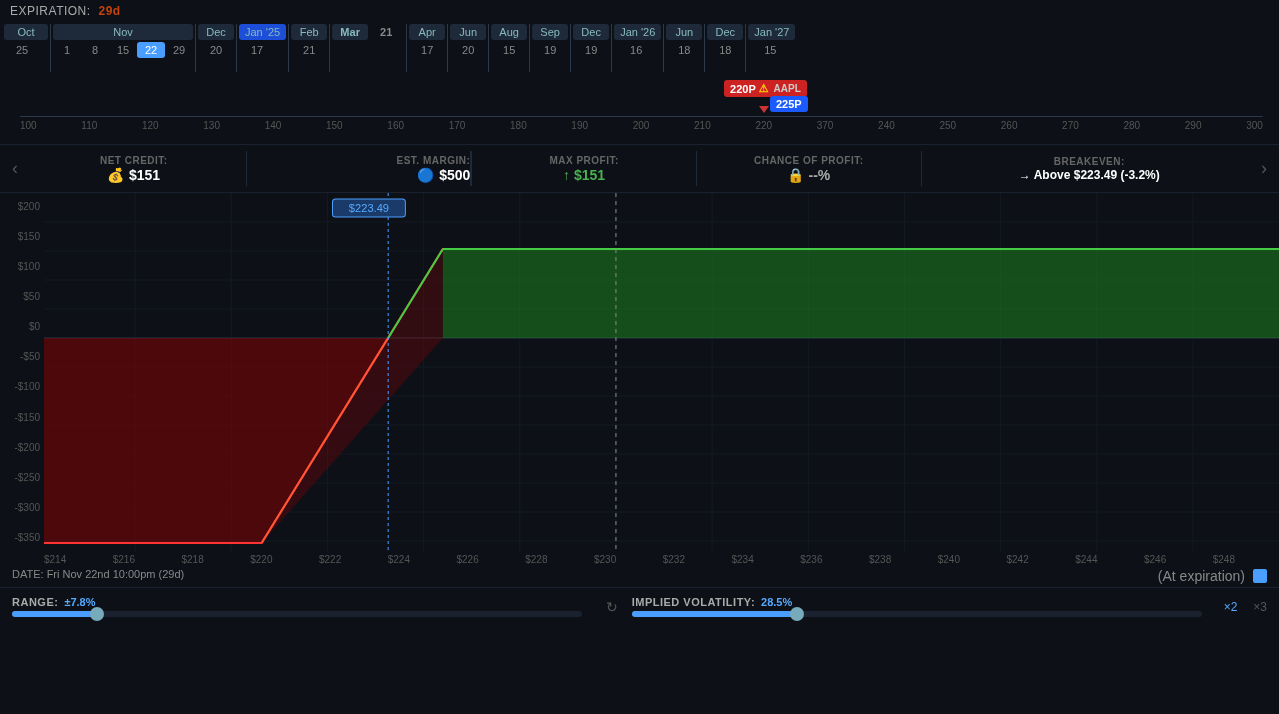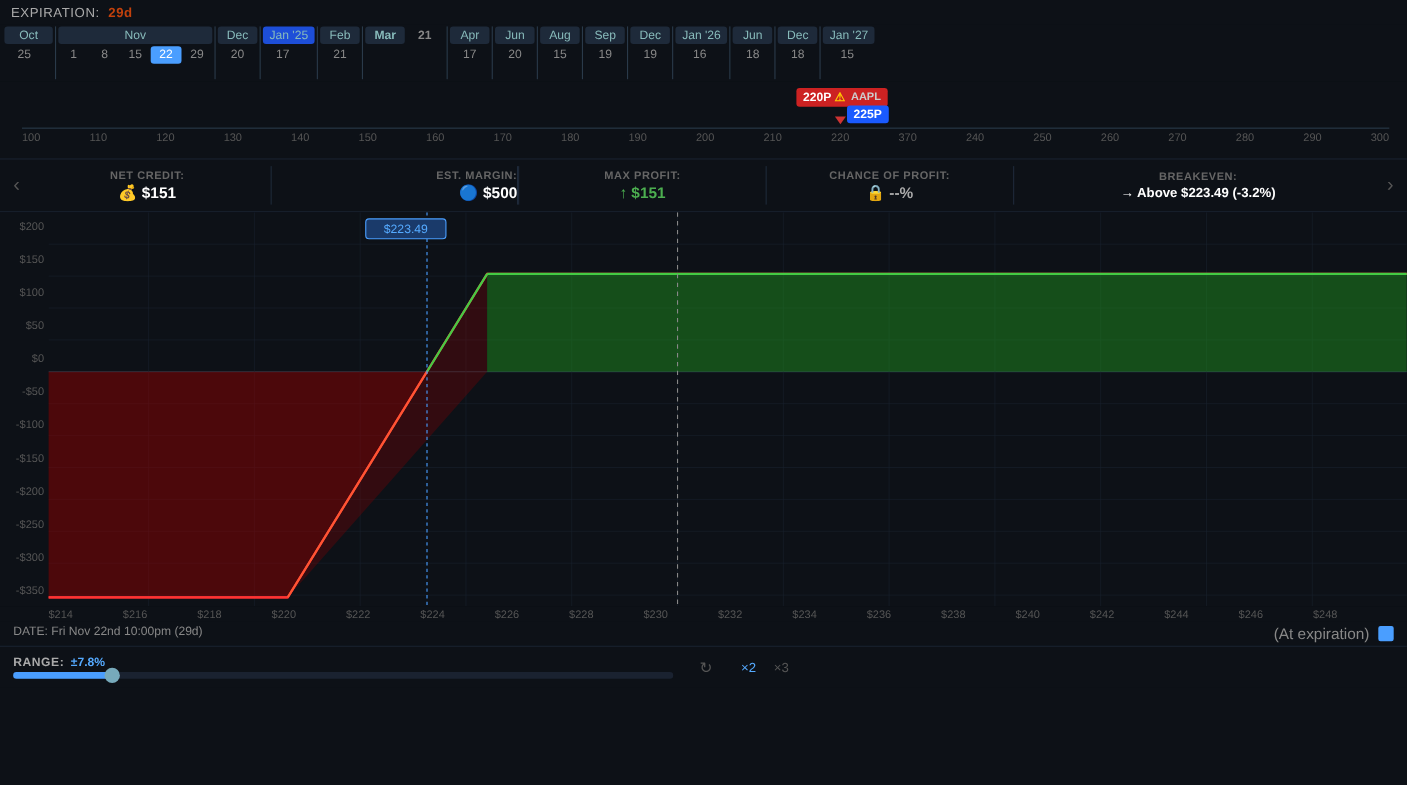--- a/index.html
+++ b/index.html
@@ -303,21 +303,21 @@
 
     <line x1="565" y1="0" x2="565" y2="358" stroke="#888" stroke-width="1" stroke-dasharray="4,4"></line>
 
     <line x1="340" y1="0" x2="340" y2="358" stroke="#4a9eff" stroke-width="1" stroke-dasharray="3,3"></line>
 
     <rect x="285" y="6" width="72" height="18" rx="3" fill="#1a3a6a" stroke="#4a9eff" stroke-width="1"></rect>
     <text x="321" y="19" font-size="11" fill="#5af" text-anchor="middle" font-family="Arial">$223.49</text>
   </svg>
 </div>
 
-<div style="display:flex; justify-content:space-between; padding:3px 63px 0 44px; color:#555; font-size:10px; background:#0d1117;">
+<div style="display:flex; justify-content:space-between; padding:3px 44px 0 44px; color:#555; font-size:10px; background:#0d1117;">
   <span>$214</span>
     <span>$216</span>
     <span>$218</span>
     <span>$220</span>
     <span>$222</span>
     <span>$224</span>
     <span>$226</span>
     <span>$228</span>
     <span>$230</span>
     <span>$232</span>
@@ -348,18 +348,28 @@
       <span style="color:#5af; font-size:11px; font-weight:bold;">±7.8%</span>
     </div>
     <div style="width:100%; height:6px; background:#1a2230; border-radius:3px; position:relative; cursor:pointer;">
       <div style="height:100%; width:15%; background:#4a9eff; border-radius:3px;"></div>
       <div style="position:absolute; top:-4px; left:15%; width:14px; height:14px; background:#7ab; border-radius:50%; transform:translateX(-50%); cursor:pointer;"></div>
     </div>
   </div>
 
   <div style="color:#555; font-size:14px; cursor:pointer; padding:0 4px; margin-left:10px;">↻</div>
 
+  <div style="display:flex; flex-direction:column; gap:3px; flex:1; max-width:580px;">
+    <div style="display:flex; align-items:center; gap:6px;">
+      <span style="color:#aaa; font-size:11px; font-weight:bold; letter-spacing:0.5px;">IMPLIED VOLATILITY:</span>
+      <span style="color:#5af; font-size:11px; font-weight:bold;">28.5%</span>
+    </div>
+    <div style="width:100%; height:6px; background:#1a2230; border-radius:3px; position:relative; cursor:pointer;">
+      <div style="height:100%; width:29%; background:#4a9eff; border-radius:3px;"></div>
+      <div style="position:absolute; top:-4px; left:29%; width:14px; height:14px; background:#7ab; border-radius:50%; transform:translateX(-50%); cursor:pointer;"></div>
+    </div>
+  </div>
 
   <div style="display:flex; align-items:center; gap:16px; margin-left:12px; color:#555; font-size:12px;">
     <span style="cursor:pointer; color:#5af;">×2</span>
     <span style="cursor:pointer; color:#555;">×3</span>
   </div>
 </div>
 
 </body></html>

